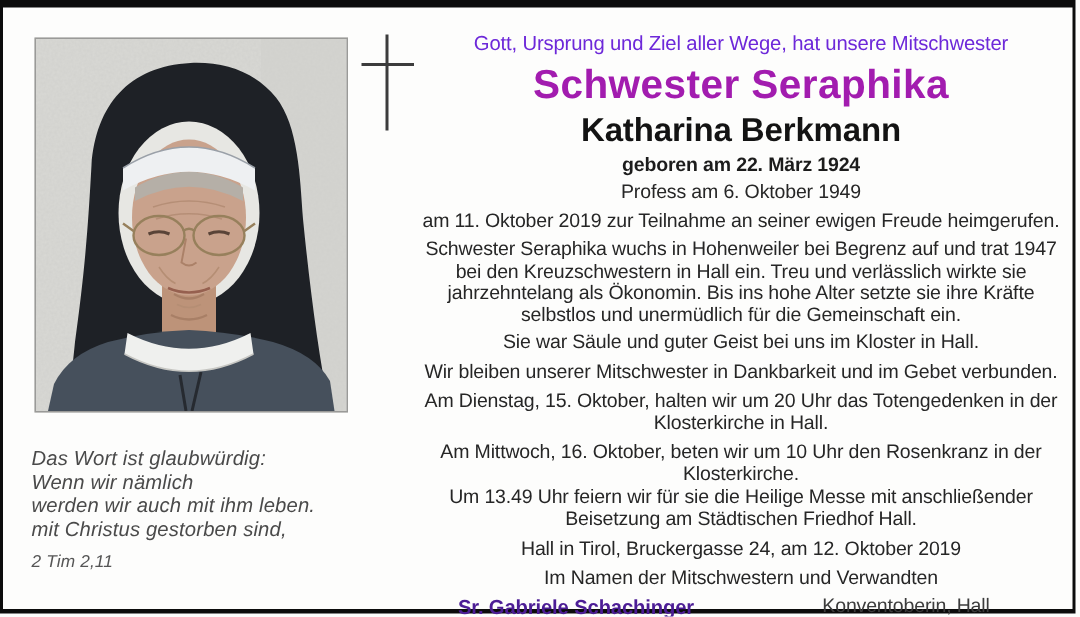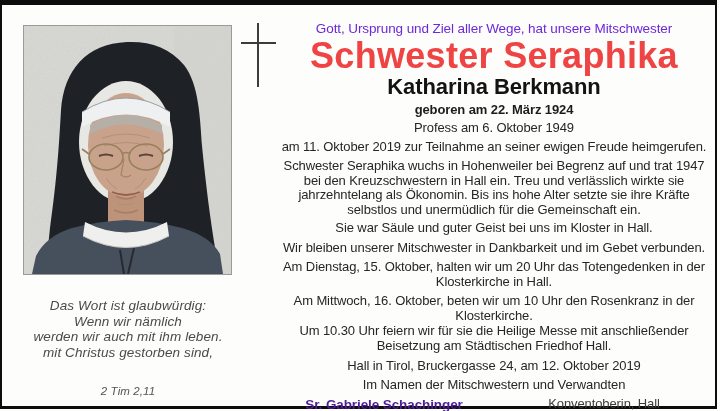--- a/index.html
+++ b/index.html
@@ -18,34 +18,34 @@
     border-right:2px solid #0c0c0c;
     pointer-events:none;
   }
   .photo{
     position:absolute;left:23px;top:25px;width:207px;height:248px;
     border:1px solid #9a9a98;background:#d7d7d3;overflow:hidden;
   }
   .photo svg{display:block;}
   .cross{position:absolute;left:239px;top:20px;}
   .quote{
-    position:absolute;left:8px;top:298px;width:240px;
-    text-align:center;font-style:italic;color:#4a4a4a;
+    position:absolute;left:21px;top:298px;width:240px;
+    font-style:italic;color:#4a4a4a;
     font-size:13.5px;line-height:15.5px;letter-spacing:0.1px;
   }
-  .qcite{font-size:11.5px;margin-top:24px;color:#555;}
+  .qcite{font-size:11.5px;margin-top:8px;color:#555;}
   .notice{
     position:absolute;left:274px;top:22px;width:440px;
     text-align:center;color:#262626;
     font-size:13px;line-height:14.5px;letter-spacing:-0.1px;
   }
   .intro{font-size:13.5px;color:#6d28d9;}
   .name{
-    font-size:36px;font-weight:bold;line-height:34px;
-    margin:2px 0 0;letter-spacing:0.3px;color:#ef4444;
+    font-size:27px;font-weight:bold;line-height:34px;
+    margin:2px 0 0;letter-spacing:0.3px;color:#a21caf;
   }
   .birthname{
     font-size:22px;font-weight:bold;line-height:24px;
     margin:2px 0 4px;color:#131313;
   }
   .bold-line{font-weight:bold;color:#1c1c1c;}
   .plain-line{margin:4px;}
   .para{margin:5px 0 0;}
   .para-tight{margin:1px 0 0;}
   .dateline{margin:6px 0 0;}
@@ -131,21 +131,21 @@
     <h1 class="name">Schwester Seraphika</h1>
     <h2 class="birthname">Katharina Berkmann</h2>
     <div class="bold-line">geboren am 22. März 1924</div>
     <div class="plain-line">Profess am 6. Oktober 1949</div>
     <div class="plain-line">am 11. Oktober 2019 zur Teilnahme an seiner ewigen Freude heimgerufen.</div>
     <p class="para">Schwester Seraphika wuchs in Hohenweiler bei Begrenz auf und trat 1947 bei den Kreuzschwestern in Hall ein. Treu und verlässlich wirkte sie jahrzehntelang als Ökonomin. Bis ins hohe Alter setzte sie ihre Kräfte selbstlos und unermüdlich für die Gemeinschaft ein.</p>
     <div class="plain-line">Sie war Säule und guter Geist bei uns im Kloster in Hall.</div>
     <p class="para">Wir bleiben unserer Mitschwester in Dankbarkeit und im Gebet verbunden.</p>
     <p class="para">Am Dienstag, 15. Oktober, halten wir um 20 Uhr das Totengedenken in der Klosterkirche in Hall.</p>
     <p class="para">Am Mittwoch, 16. Oktober, beten wir um 10 Uhr den Rosenkranz in der Klosterkirche.</p>
-    <p class="para-tight">Um 10.30 Uhr feiern wir für sie die Heilige Messe mit anschließender Beisetzung am Städtischen Friedhof Hall.</p>
+    <p class="para-tight">Um 13.49 Uhr feiern wir für sie die Heilige Messe mit anschließender Beisetzung am Städtischen Friedhof Hall.</p>
     <div class="dateline">Hall in Tirol, Bruckergasse 24, am 12. Oktober 2019</div>
     <div class="in-name">Im Namen der Mitschwestern und Verwandten</div>
     <div class="sigs">
       <div class="sig">
         <div class="sig-name">Sr. Gabriele Schachinger</div>
         <div class="sig-role">Provinzoberin, Wels</div>
       </div>
       <div class="sig">
         <div class="sig-role">Konventoberin, Hall</div>
       </div>

